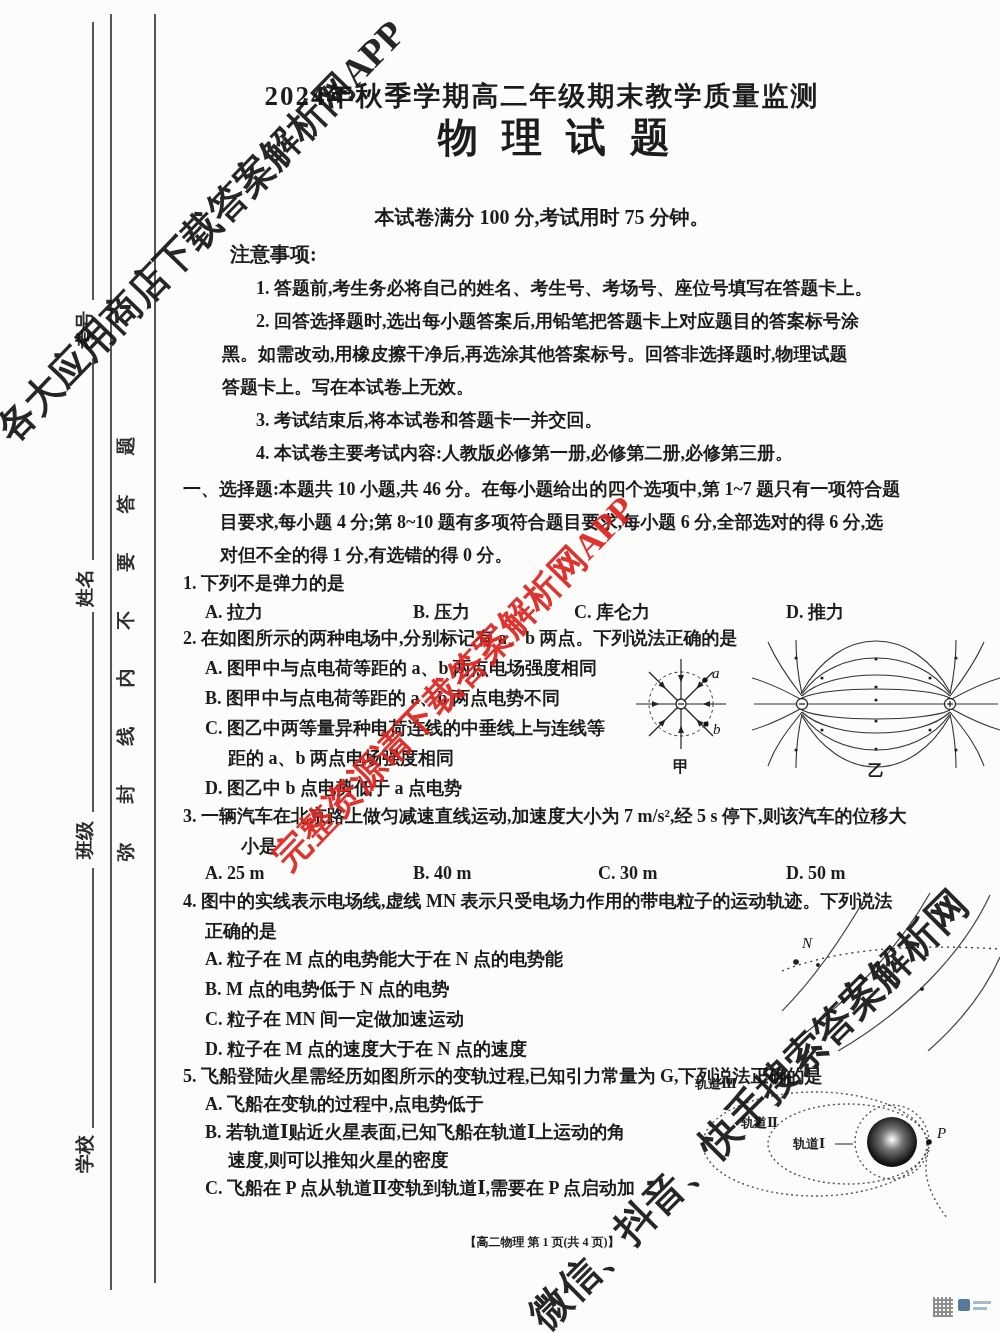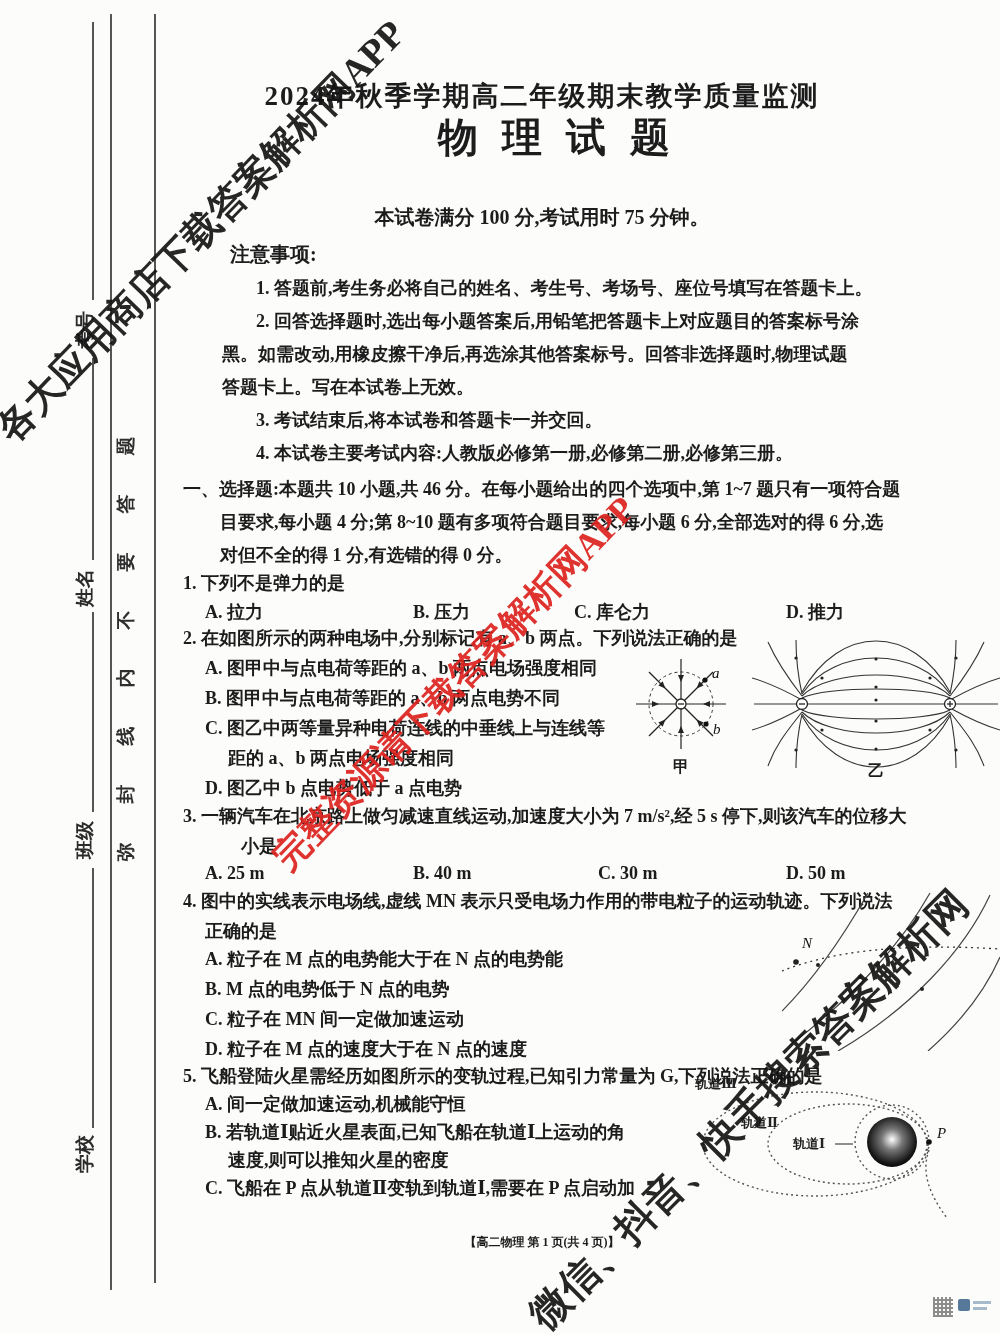--- a/index.html
+++ b/index.html
@@ -193,21 +193,21 @@
     <g fill="#222">
       <circle cx="14" cy="69" r="2.8"></circle>
       <circle cx="36" cy="72" r="2"></circle>
       <circle cx="78" cy="84" r="2"></circle>
       <circle cx="140" cy="96" r="2"></circle>
     </g>
     <text x="20" y="55" font-size="15" font-style="italic" fill="#111">N</text>
   </svg>
 
   <div class="ln" style="left:183px;top:1064px;">5. 飞船登陆火星需经历如图所示的变轨过程,已知引力常量为 G,下列说法正确的是</div>
-  <div class="ln" style="left:205px;top:1092px;">A. 间一定做加速运动,机械能守恒</div>
+  <div class="ln" style="left:205px;top:1092px;">A. 飞船在变轨的过程中,点电势低于</div>
   <div class="ln" style="left:205px;top:1120px;">B. 若轨道Ⅰ贴近火星表面,已知飞船在轨道Ⅰ上运动的角</div>
   <div class="ln" style="left:228px;top:1148px;">速度,则可以推知火星的密度</div>
   <div class="ln" style="left:205px;top:1176px;">C. 飞船在 P 点从轨道Ⅱ变轨到轨道Ⅰ,需要在 P 点启动加</div>
 
   <svg class="fig" style="left:685px;top:1072px;" width="315" height="146" viewBox="0 0 315 146">
     <defs>
       <radialGradient id="marsGrad" cx="50%" cy="45%" r="60%">
         <stop offset="0%" stop-color="#ffffff"></stop>
         <stop offset="35%" stop-color="#777"></stop>
         <stop offset="80%" stop-color="#181818"></stop>

